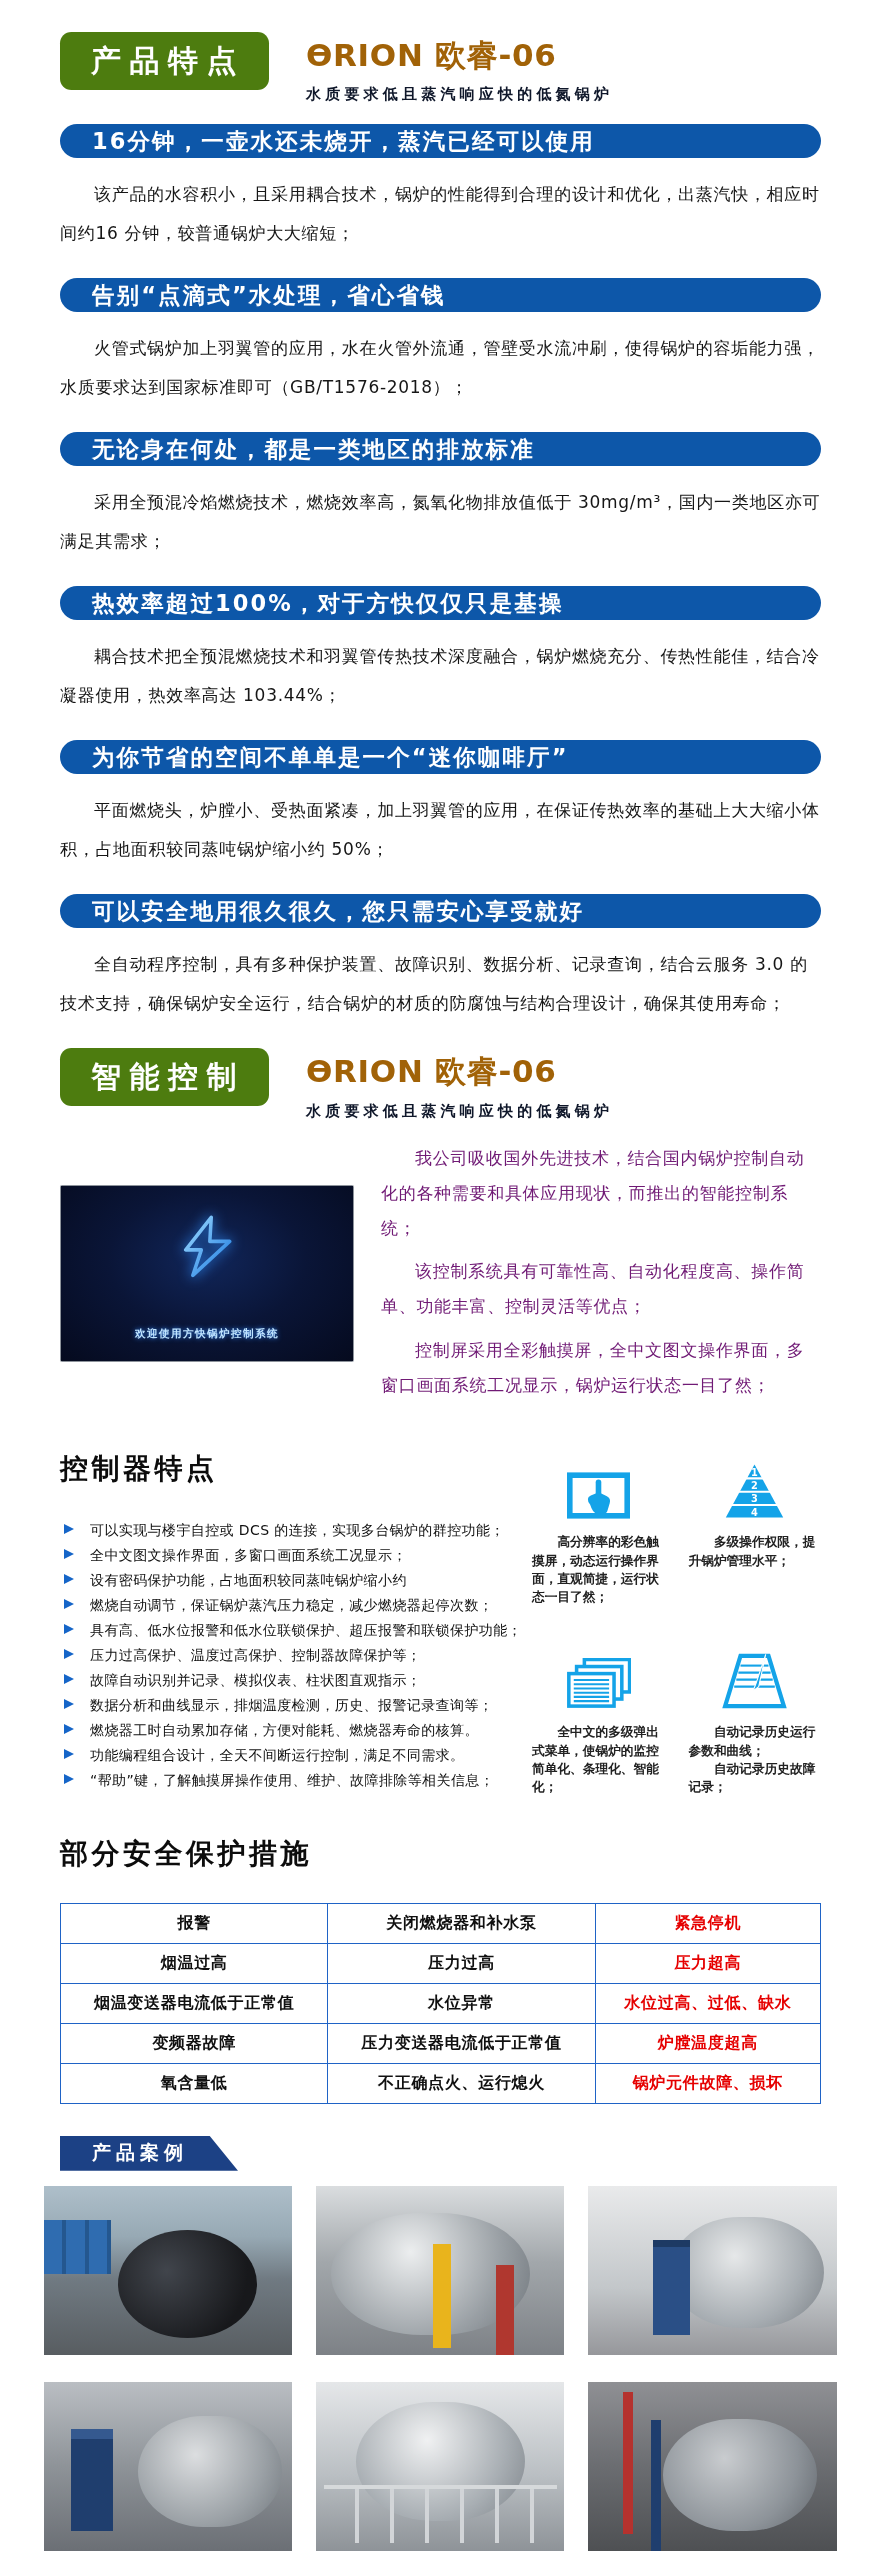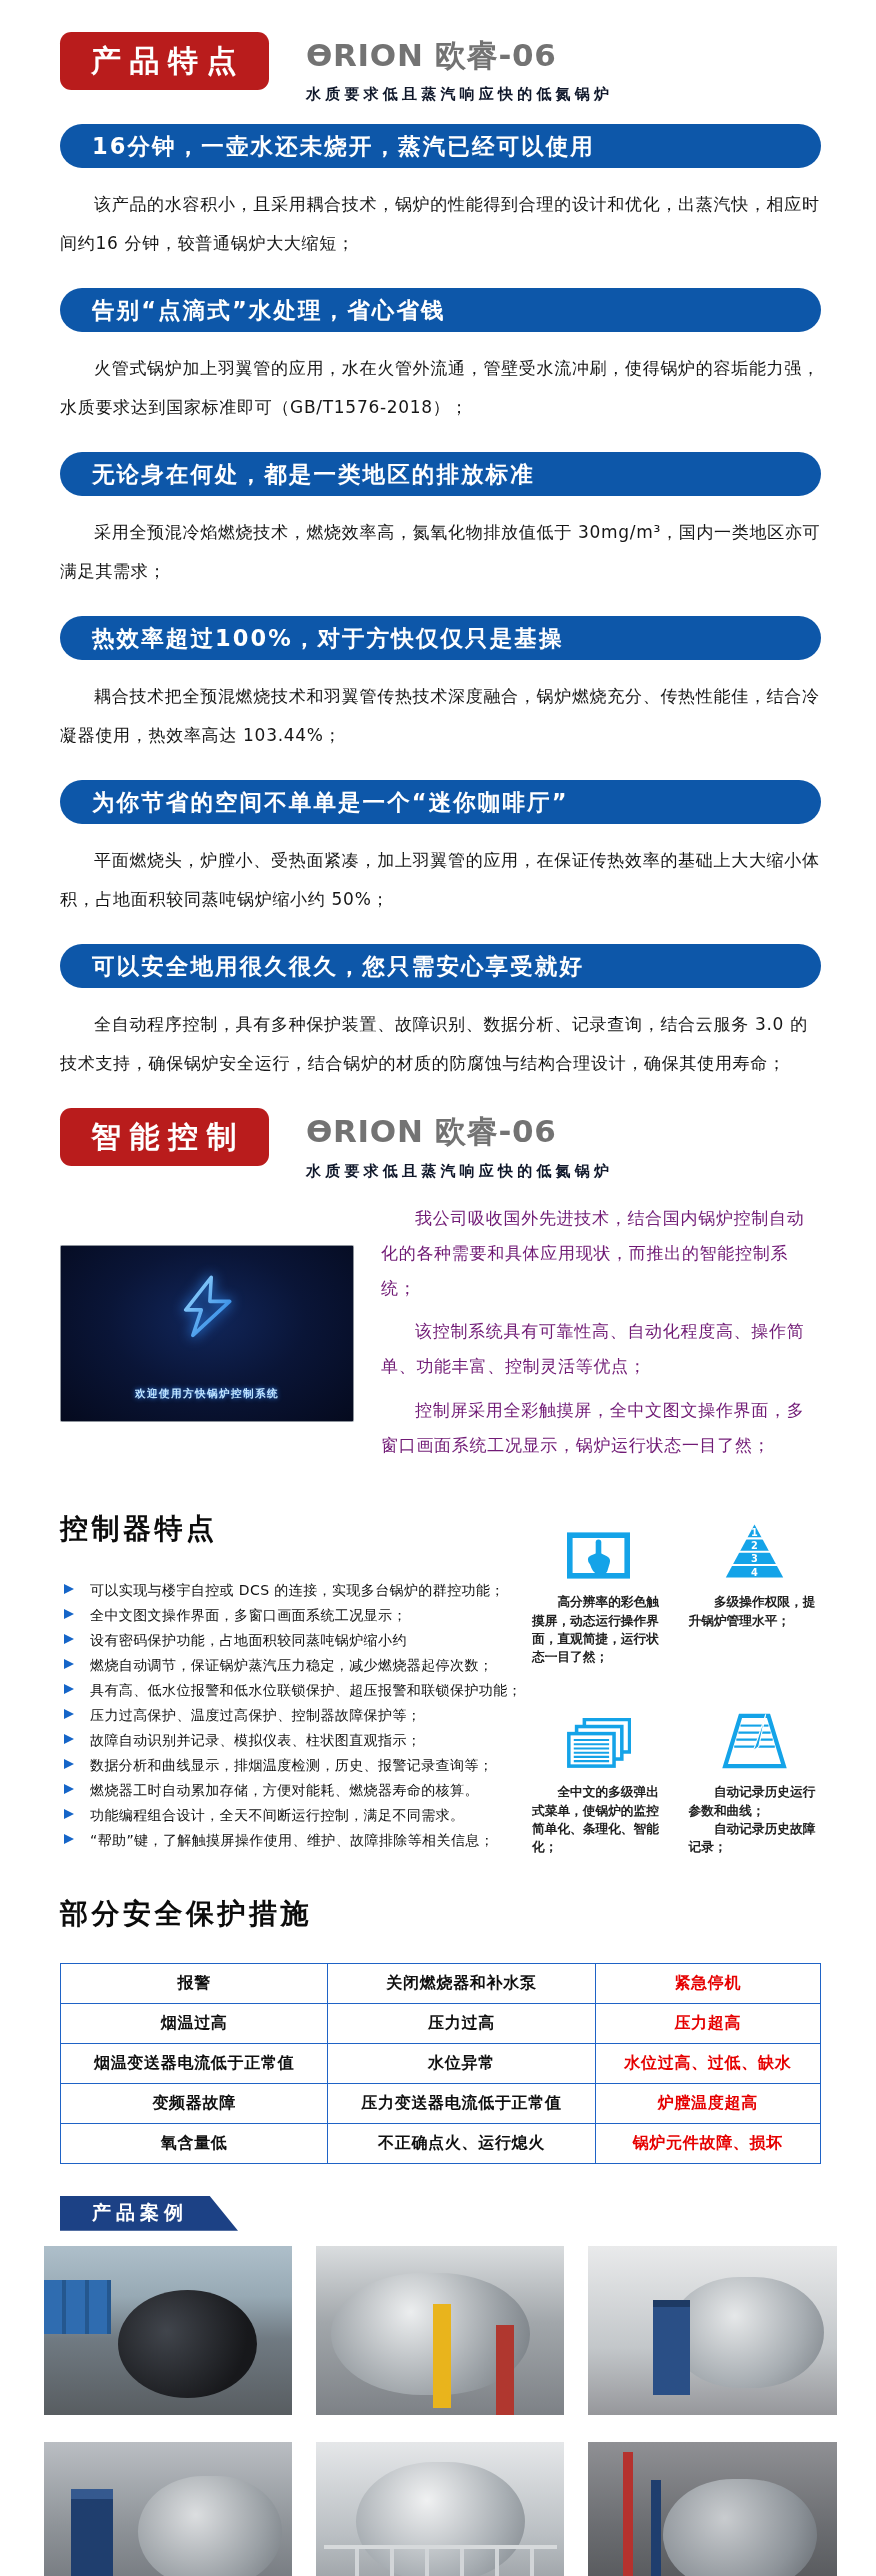--- a/index.html
+++ b/index.html
@@ -2,28 +2,28 @@
 <html style="font-size:11.3px"><head>
 <meta charset="utf-8">
 <style>
   html,body{margin:0;padding:0;background:#ffffff;}
   .page{width:877px;height:2576px;margin:0 auto;background:#fff;position:relative;overflow:hidden;
         font-family:"DejaVu Sans","Liberation Sans",sans-serif;color:#111;}
   .inner{padding:32px 56px 0 60px;box-sizing:border-box;}
 
   
   .sec-head{display:flex;align-items:flex-start;gap:37px;margin-bottom:20px;}
-  .badge{background:#b91c1c;color:#fff;font-size:30px;font-weight:bold;letter-spacing:8.5px;
+  .badge{background:#4d7c0f;color:#fff;font-size:30px;font-weight:bold;letter-spacing:8.5px;
          padding:14px 24px 14px 31px;border-radius:11.3px;line-height:1;white-space:nowrap;}
-  .logo .name{font-size:31px;font-weight:800;color:#737373;letter-spacing:0.7px;margin-top:2.8px;}
+  .logo .name{font-size:31px;font-weight:800;color:#a16207;letter-spacing:0.7px;margin-top:2.8px;}
   .logo .sub{margin-top:8.5px;font-size:15px;color:#0f172a;letter-spacing:4.2px;font-weight:600;}
 
   
   .fblock{margin-bottom:25px;}
-  .fbanner{height:44px;background:#0d57a9;border-radius:24px;color:#fff;font-size:22.5px;font-weight:bold;
+  .fbanner{height:34px;background:#0d57a9;border-radius:24px;color:#fff;font-size:22.5px;font-weight:bold;
            letter-spacing:2.1px;display:flex;align-items:center;padding-left:32px;margin-bottom:17px;}
   .fbody{font-size:17px;line-height:39px;color:#161616;text-indent:2em;letter-spacing:0.7px;font-weight:400;}
 
   
   .control-wrap{margin-top:24px;}
   .control-grid{display:flex;gap:27px;margin-top:11.3px;}
   .screen{width:292px;height:175px;flex:none;margin-top:44px;position:relative;
           background:radial-gradient(ellipse at 50% 42%,#11265a 0%,#0a1537 48%,#050a1e 100%);
           border:1.4px solid #8d939b;border-radius:1.4px;}
   .screen .bolt{position:absolute;left:50%;top:38%;transform:translate(-50%,-50%);}

